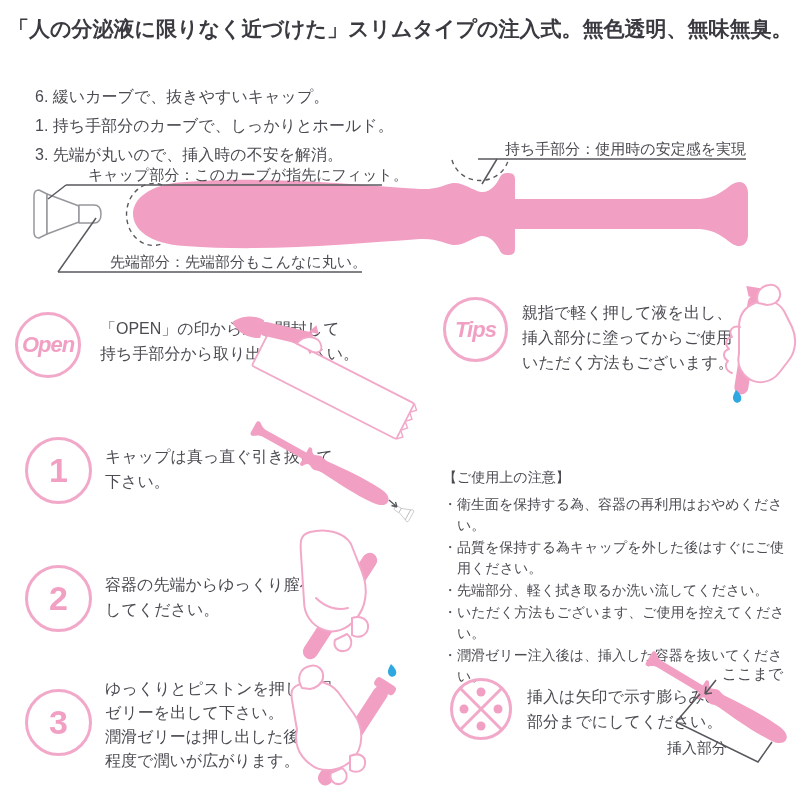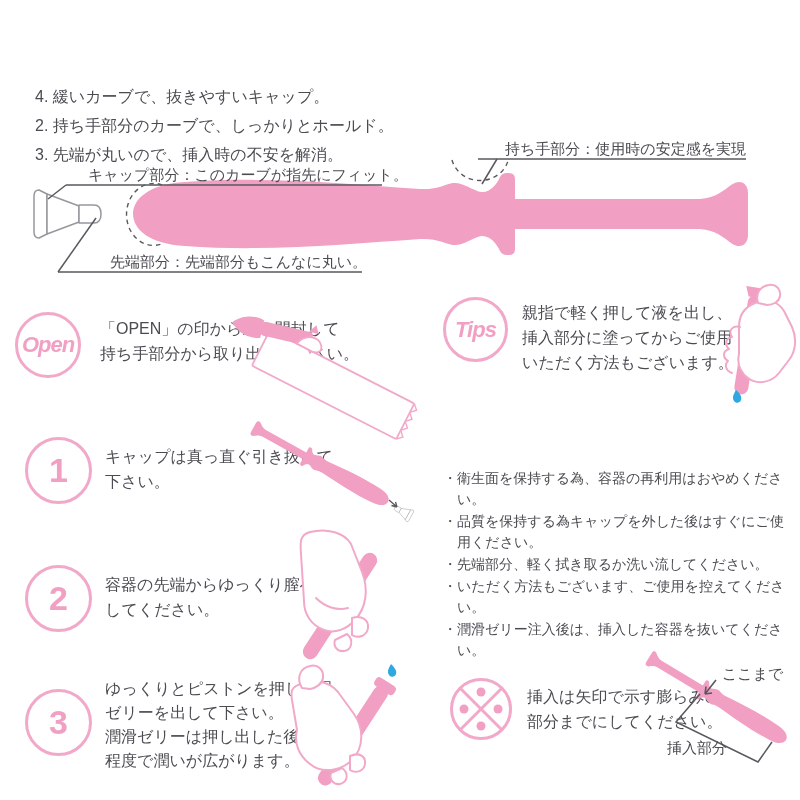--- a/index.html
+++ b/index.html
@@ -34,24 +34,25 @@
   .blue-fill{fill:var(--blue-drop);}
   .badge-ring{fill:none;stroke:var(--pink-outline);stroke-width:3;}
   .kome{stroke:var(--pink-outline);stroke-width:3;stroke-linecap:round;}
   .dot{fill:var(--pink);}
 </style>
 </head>
 <body>
 
 <div class="sheet">
 
+  <div class="abs title">「人の分泌液に限りなく近づけた」スリムタイプの注入式。無色透明、無味無臭。</div>
 
   <div class="abs features">
-    <div>4. 緩いカーブで、抜きやすいキャップ。</div>
-    <div>2. 持ち手部分のカーブで、しっかりとホールド。</div>
+    <div>6. 緩いカーブで、抜きやすいキャップ。</div>
+    <div>1. 持ち手部分のカーブで、しっかりとホールド。</div>
     <div>3. 先端が丸いので、挿入時の不安を解消。</div>
   </div>
 
   <svg class="abs" style="left:0;top:122px" width="800" height="188" viewBox="0 0 800 188">
     <defs>
       <g id="applicator-shape">
         <path class="pink-fill" d="M 185,60 C 265,54 350,62 420,67 C 437,68 446,62 453,61 C 463,60 472,68 481,70 C 490,71 497,62 500,55 Q 502,51 507,51 L 509,51 Q 515,51 515,57 L 515,77 L 700,77 C 716,76 724,68 731,63 C 741,56 748,62 748,71 L 748,113 C 748,122 741,128 731,121 C 724,116 716,108 700,107 L 515,107 L 515,127 Q 515,133 509,133 L 507,133 Q 502,133 500,129 C 497,122 490,113 481,114 C 472,116 463,124 453,123 C 446,122 437,116 420,117 C 350,122 265,130 185,124 C 149,122 133,107 133,92 C 133,77 149,62 185,60 Z"></path>
       </g>
       <g id="cap-shape">
         <path class="cap-style" d="M 39,68 Q 34,68 34,74 L 34,110 Q 34,116 39,116 L 47,112 L 47,72 Z"></path>
@@ -131,20 +132,21 @@
   <div class="abs pre" style="left:105px;top:444px">キャップは真っ直ぐ引き抜いて
 下さい。</div>
 
   <svg class="abs" style="left:228px;top:402px" width="192" height="132" viewBox="0 0 192 132">
     <use href="#applicator-shape" transform="translate(160,100) rotate(209) scale(0.25) translate(-133,-92)"></use>
     <use href="#cap-shape" transform="translate(175,110) rotate(209) scale(0.28) translate(-67,-92)"></use>
     <path class="gray-line" style="stroke-width:1.3" d="M 161,98 L 169,105 M 169,105 L 163.5,103.5 M 169,105 L 167.5,100"></path>
   </svg>
 
   <div class="abs prec">
+    <div class="prec-head">【ご使用上の注意】</div>
     <ul>
       <li>・衛生面を保持する為、容器の再利用はおやめください。</li>
       <li>・品質を保持する為キャップを外した後はすぐにご使用ください。</li>
       <li>・先端部分、軽く拭き取るか洗い流してください。</li>
       <li>・いただく方法もございます、ご使用を控えてください。</li>
       <li>・潤滑ゼリー注入後は、挿入した容器を抜いてください。</li>
     </ul>
   </div>
 
   <div class="abs badge badge-num" style="left:25px;top:565px;width:67px;height:67px">

